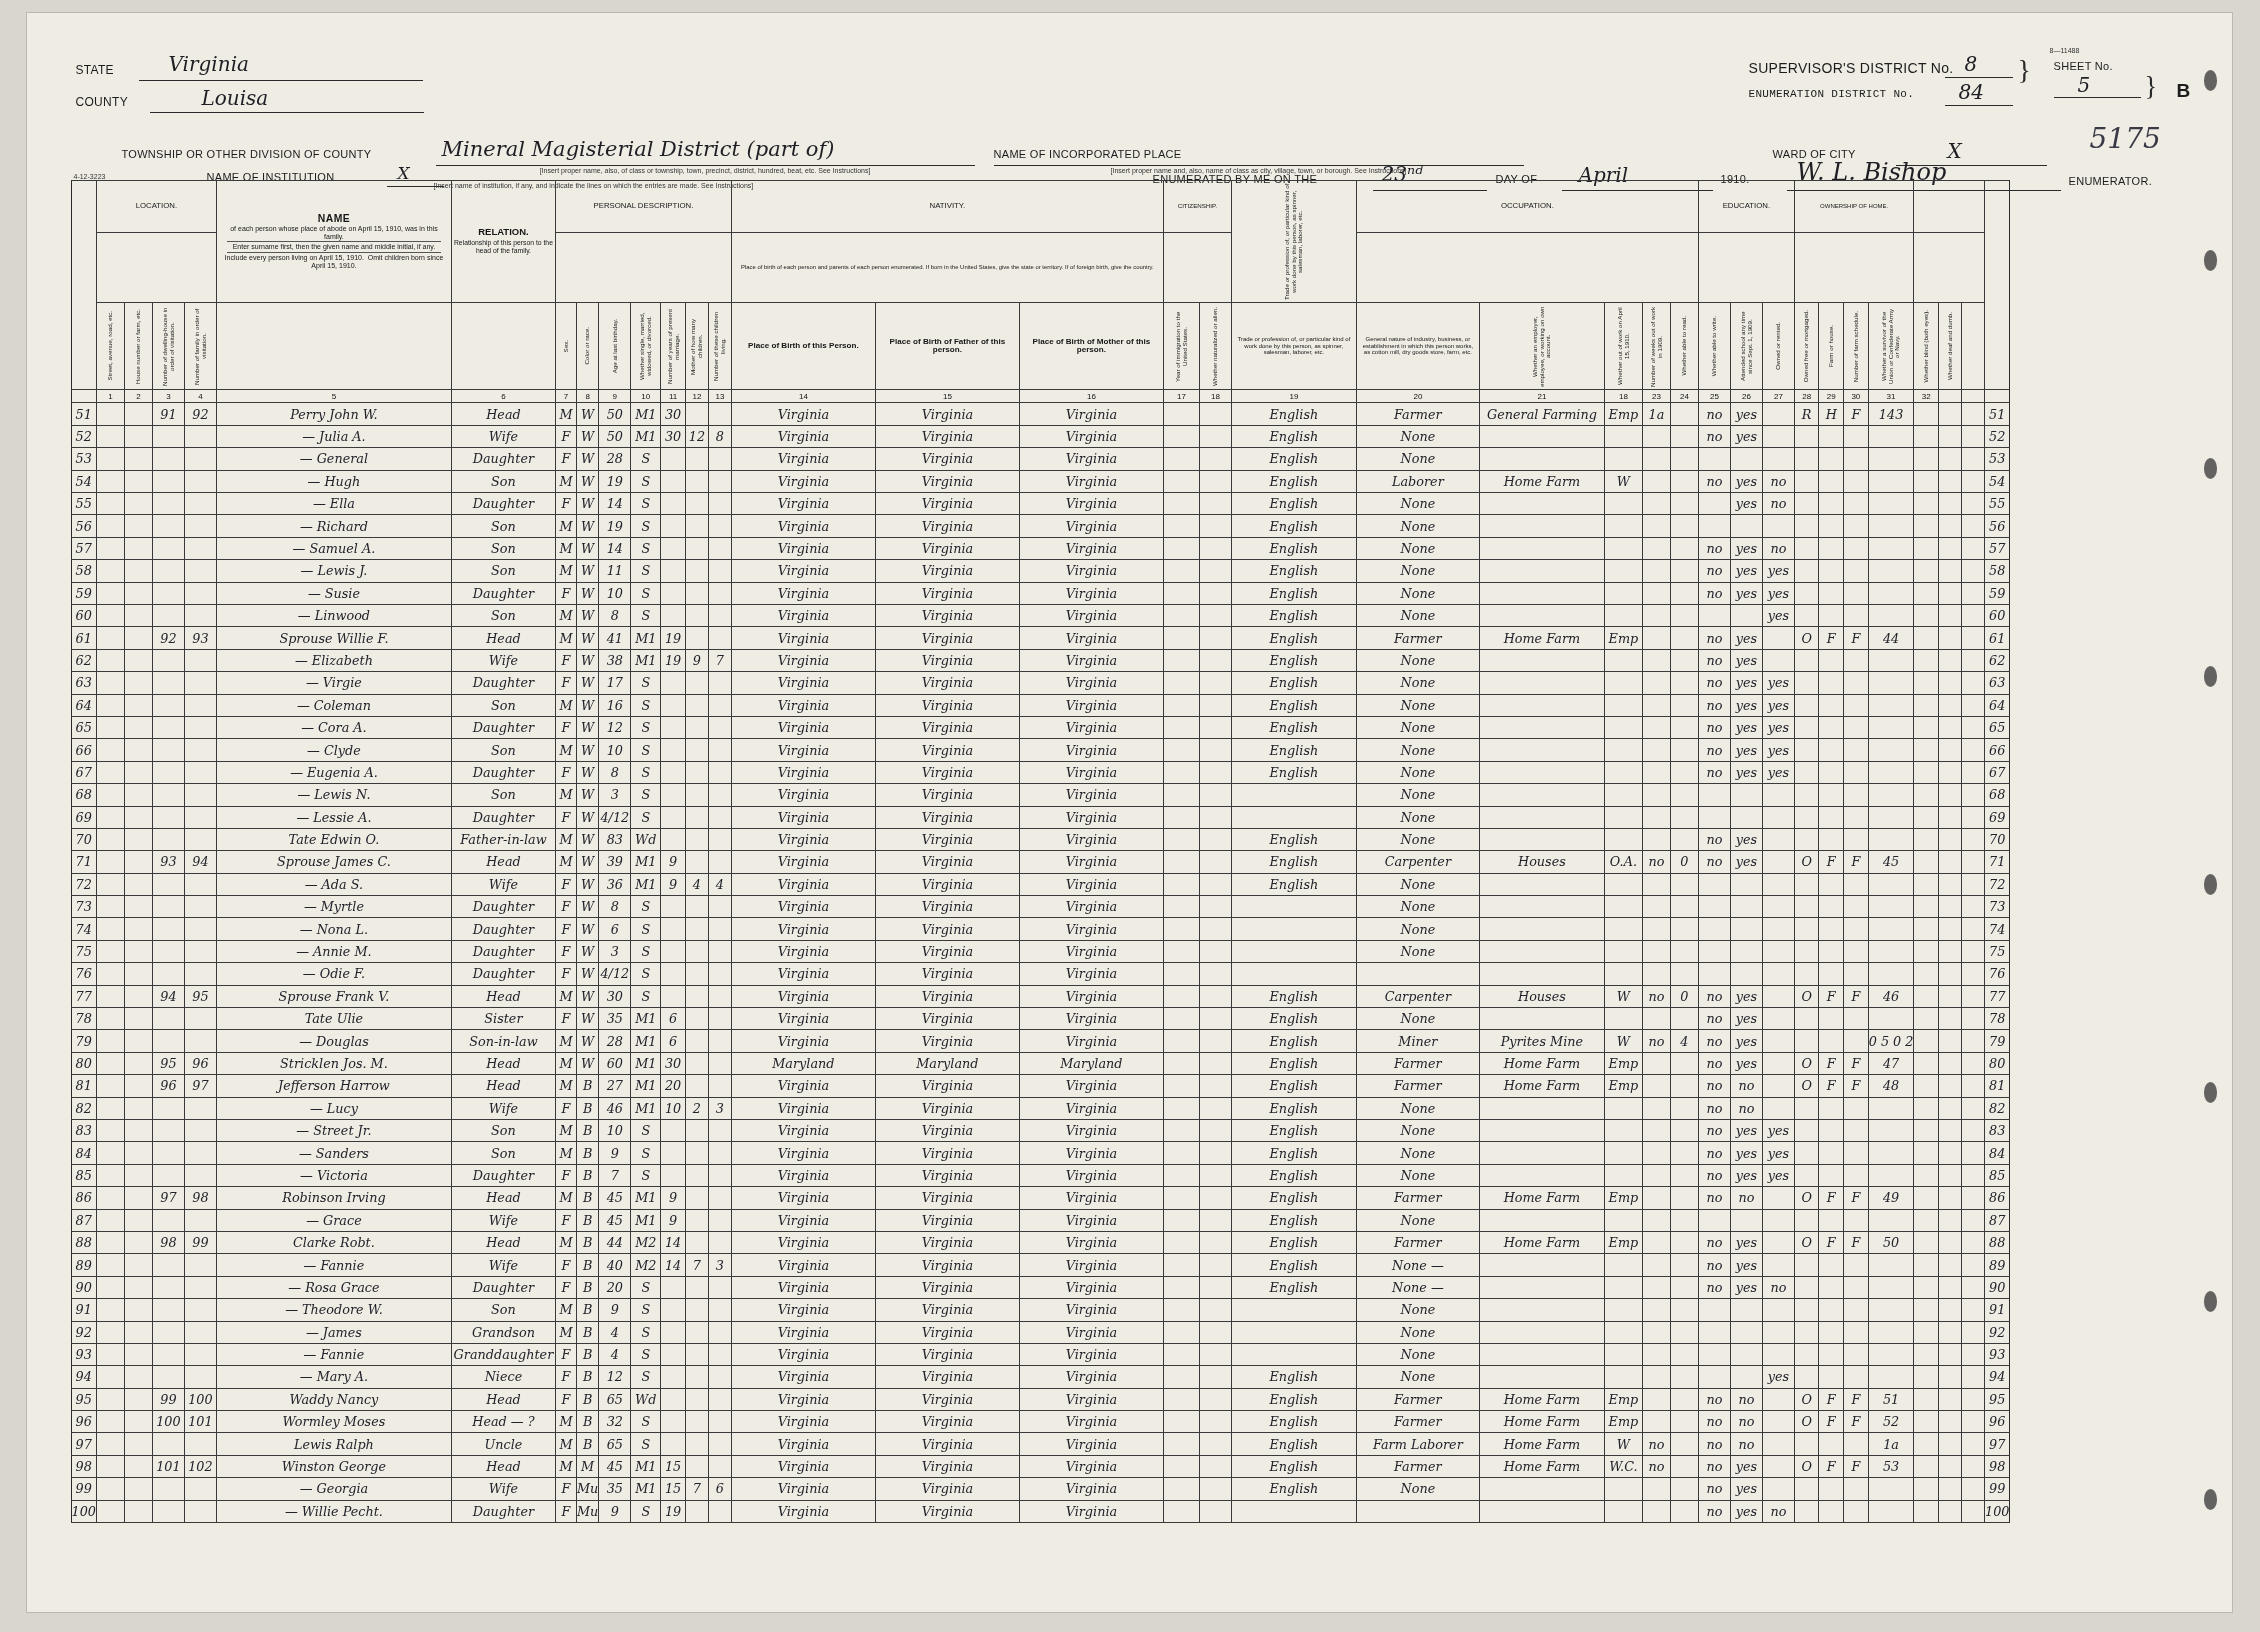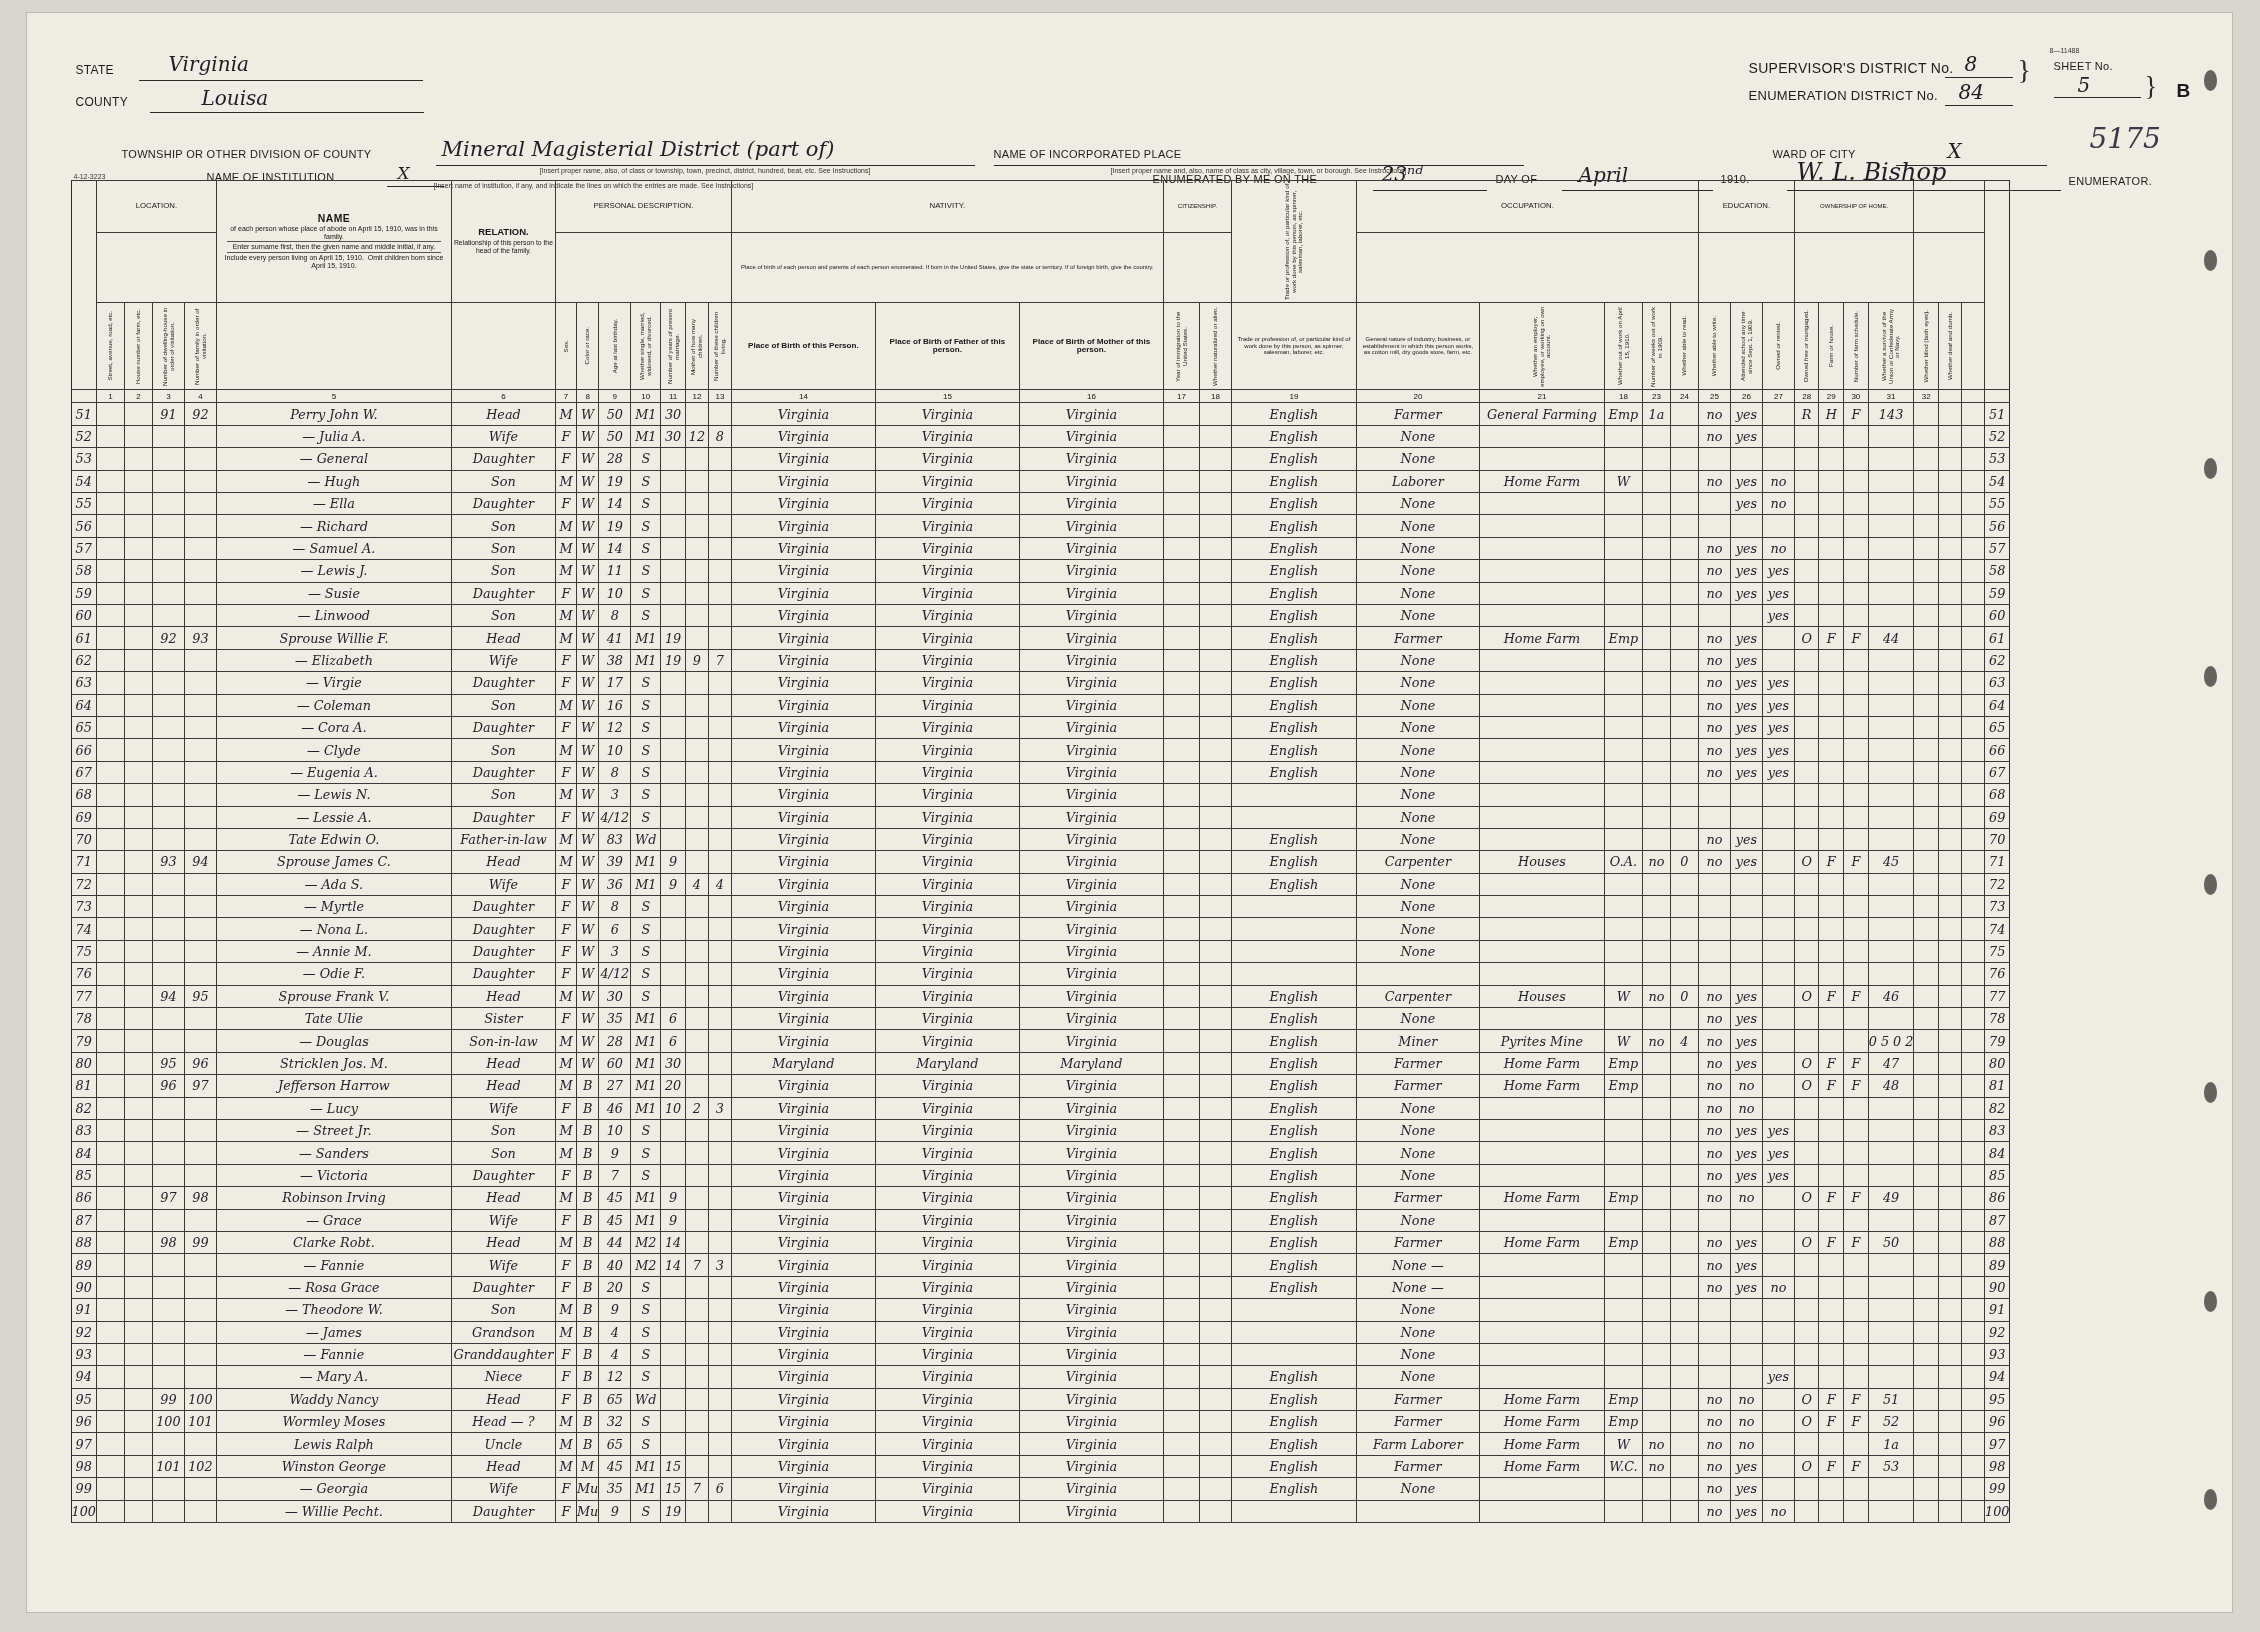--- a/index.html
+++ b/index.html
@@ -88,21 +88,21 @@
       <div class="lbl" style="position:absolute;left:1694px;top:142px;font-size:11px;">1910.</div>
       <div style="position:absolute;left:1760px;top:159px;width:274px;border-bottom:0.9px solid #2a2a2a;"></div>
       <div class="hw" style="position:absolute;left:1770px;top:127px;font-size:24px;">W. L. Bishop</div>
       <div class="lbl" style="position:absolute;left:2042px;top:144px;font-size:11px;">ENUMERATOR.</div>
 
       <div style="position:absolute;left:1722px;top:21px;width:473px;height:74px;border:0;">
         <div class="lbl" style="position:absolute;left:0;top:7.6px;font-size:14px;">SUPERVISOR'S DISTRICT No.</div>
         <div style="position:absolute;left:196px;top:24.6px;width:68px;border-bottom:0.9px solid #2a2a2a;"></div>
         <div class="hw" style="position:absolute;left:216px;top:0px;">8</div>
 
-        <div class="lbl" style="position:absolute;left:0;top:36px;font-size:13px;">ENUMERATION DISTRICT No.</div>
+        <div class="lbl" style="position:absolute;left:0;top:36px;font-size:11px;font-family:Liberation Mono, monospace;">ENUMERATION DISTRICT No.</div>
         <div style="position:absolute;left:196px;top:53px;width:68px;border-bottom:0.9px solid #2a2a2a;"></div>
         <div class="hw" style="position:absolute;left:210px;top:28px;">84</div>
 
         <div style="position:absolute;left:269px;top:1.9px;font-size:28px;color:#2a2a2a;font-family:'Liberation Serif',serif;">}</div>
 
         <div class="lblxs" style="position:absolute;left:301px;top:-5.7px;">8—11488</div>
         <div class="lbl" style="position:absolute;left:305px;top:7.6px;font-size:11px;">SHEET No.</div>
         <div style="position:absolute;left:305px;top:45px;width:87px;border-bottom:0.9px solid #2a2a2a;"></div>
         <div class="hw" style="position:absolute;left:329px;top:21px;">5</div>
         <div style="position:absolute;left:396px;top:19px;font-size:26.5px;color:#2a2a2a;font-family:'Liberation Serif',serif;">}</div>

